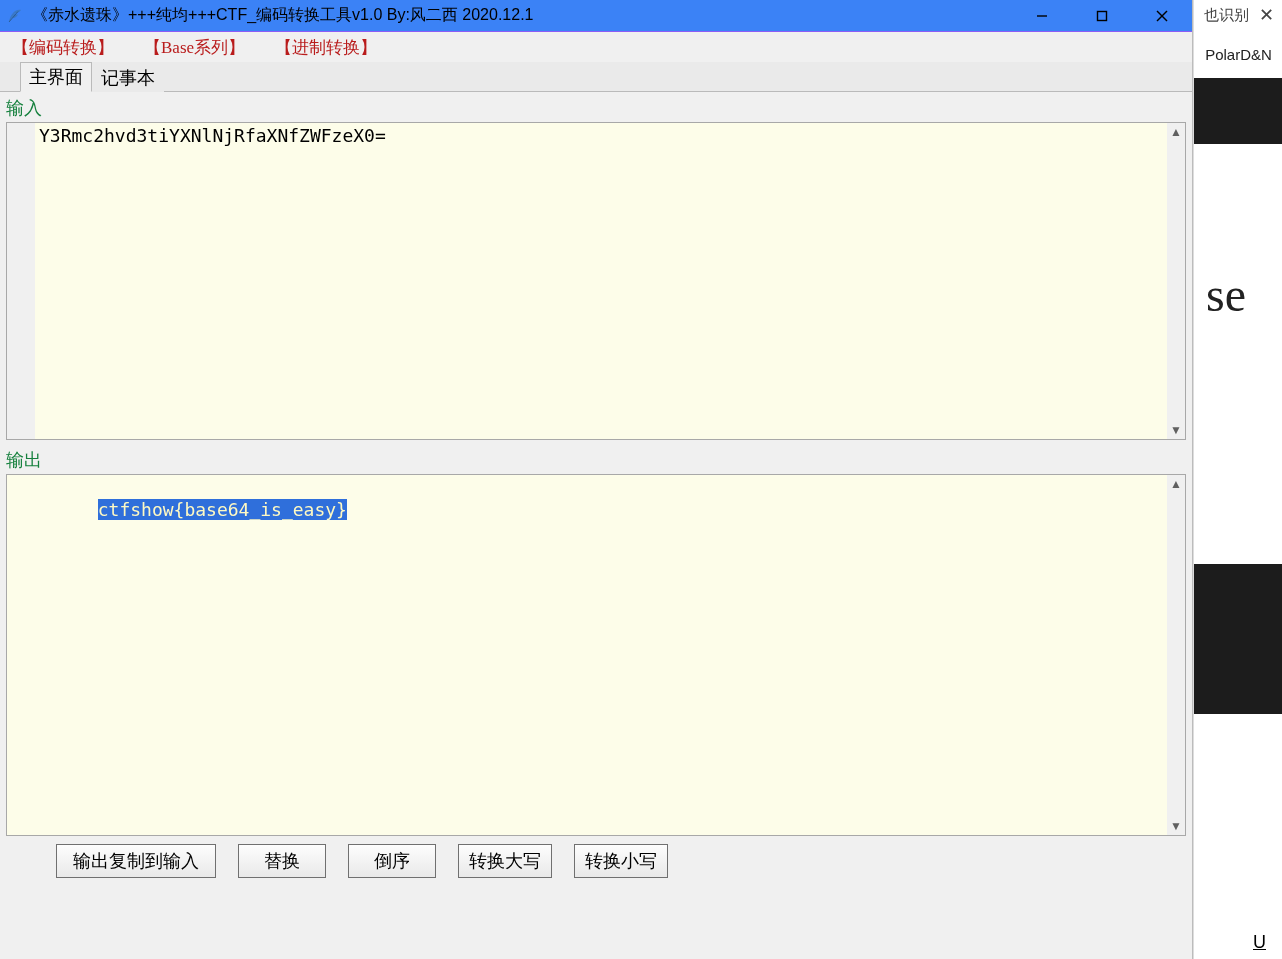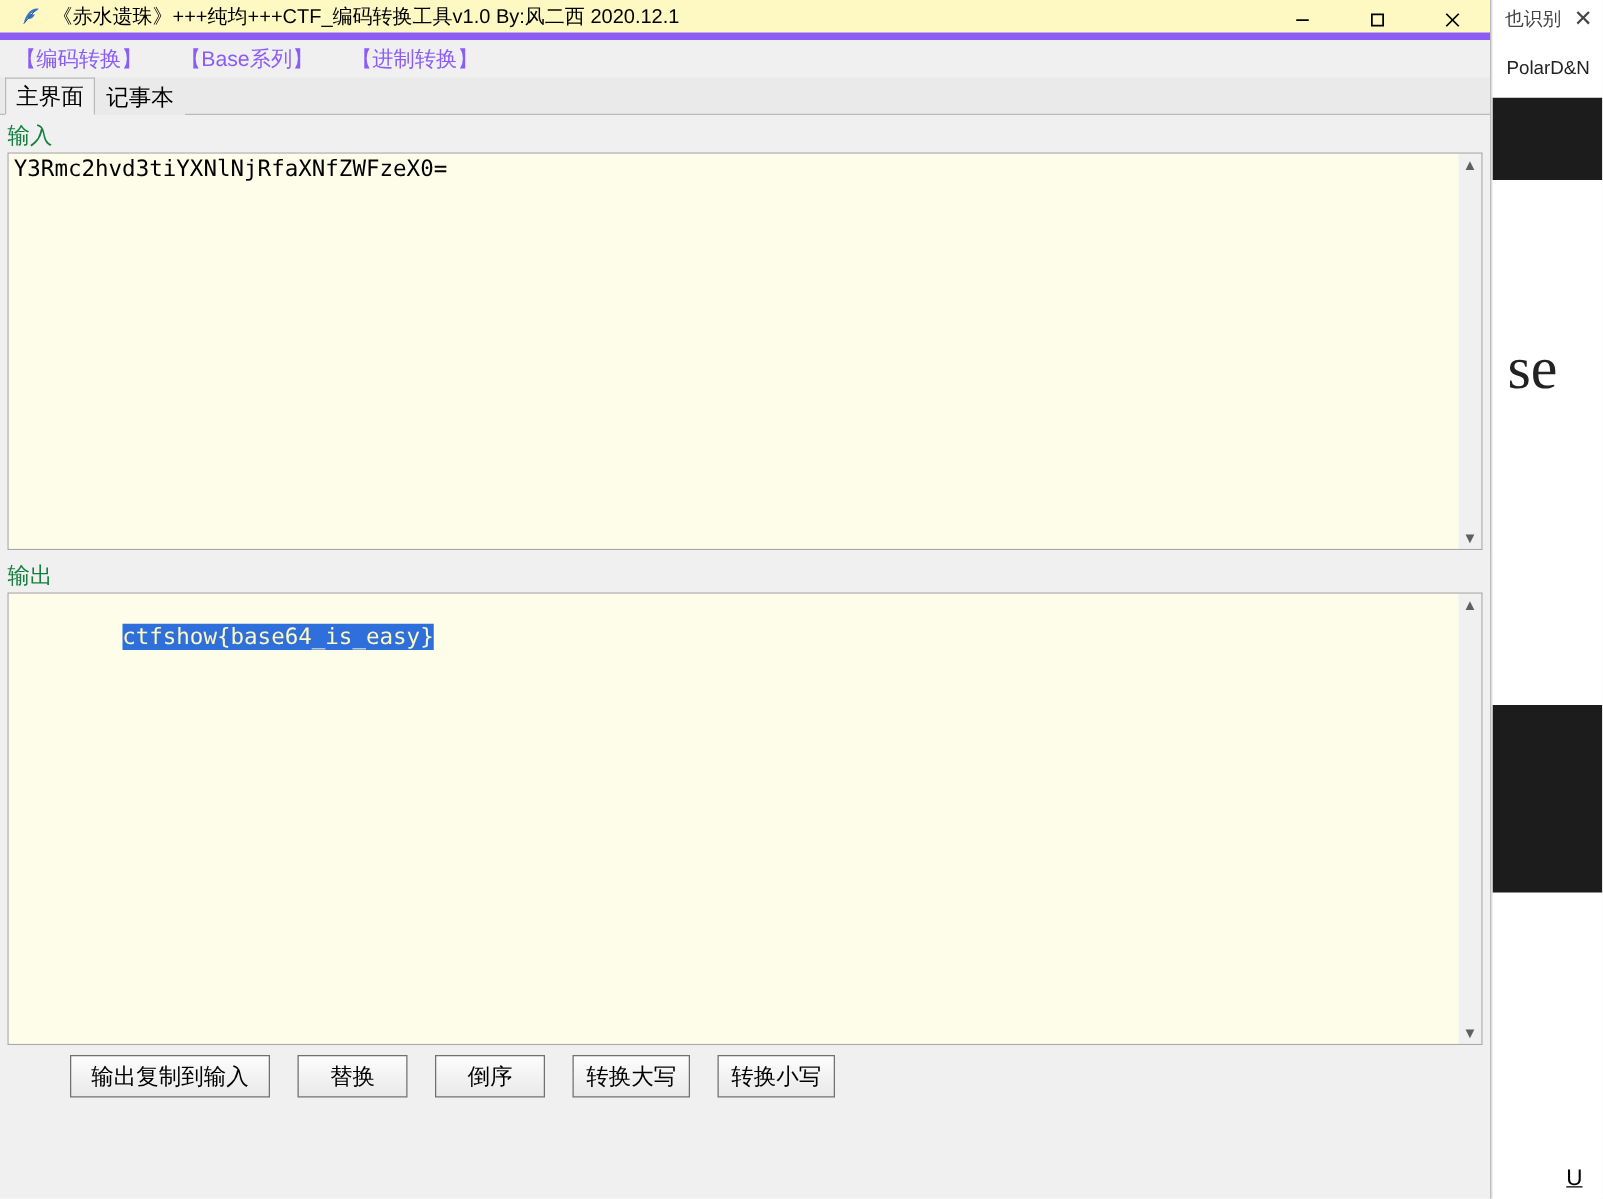--- a/index.html
+++ b/index.html
@@ -25,25 +25,25 @@
     width: 1193px;
     height: 959px;
     background: #f0f0f0;
     border-right: 1px solid #bcbcbc;
     display: flex;
     flex-direction: column;
   }
   
   .titlebar {
     height: 32px;
-    background: #fef9c3;
-    display: flex;
-    align-items: center;
-    padding-left: 16px;
-    border-bottom: 6px solid #8b5cf6;
+    background: #3b82f6;
+    display: flex;
+    align-items: center;
+    padding-left: 6px;
+    border-bottom: 1px solid #8b5cf6;
     position: relative;
   }
   .titlebar .appicon {
     width: 18px; height: 18px;
     margin-right: 8px;
   }
   .titlebar .title-text {
     font-size: 16px;
     color: #000;
     white-space: nowrap;
@@ -64,30 +64,31 @@
   .menubar {
     height: 30px;
     background: #f0f0f0;
     display: flex;
     align-items: center;
     padding: 0 4px;
     gap: 14px;
   }
   .menu-item {
     font-size: 17px;
-    color: #8b5cf6;
+    color: #b91c1c;
     padding: 2px 8px;
+    font-family: Liberation Serif, serif;
   }
   
   .tabbar {
     height: 30px;
     background: #eaeaea;
     display: flex;
     align-items: flex-end;
-    padding-left: 4px;
+    padding-left: 20px;
     border-bottom: 1px solid #bababa;
   }
   .tab {
     padding: 2px 8px;
     font-size: 18px;
     color: #000;
     border: 1px solid transparent;
     border-bottom: none;
     position: relative;
     top: 1px;
@@ -291,21 +292,21 @@
       <span class="menu-item">【进制转换】</span>
     </div>
 
     <div class="tabbar">
       <span class="tab active">主界面</span>
       <span class="tab">记事本</span>
     </div>
 
     <div class="panel-label">输入</div>
 
-    <div class="text-wrap" style="height:318px;">
+    <div class="text-wrap" style="height:318px;padding-left:28px;">
       <textarea class="textbox" spellcheck="false" style="">Y3Rmc2hvd3tiYXNlNjRfaXNfZWFzeX0=</textarea>
       <div class="scroll-track">
         <div class="scroll-arrow">▲</div>
         <div class="scroll-arrow">▼</div>
       </div>
     </div>
 
     <div class="panel-label">输出</div>
 
     <div class="text-wrap" style="height:362px;">

